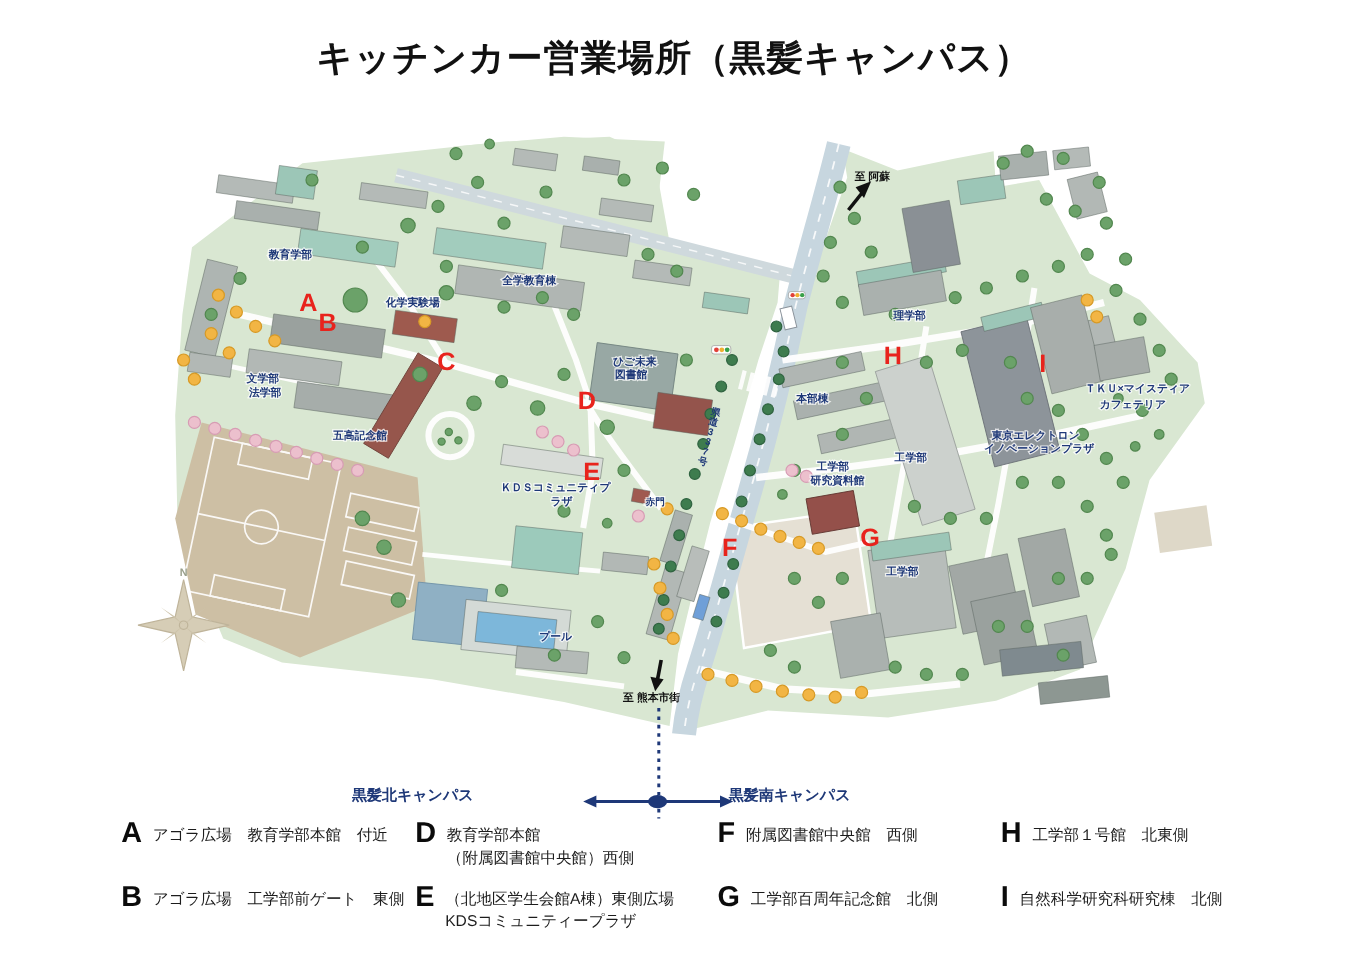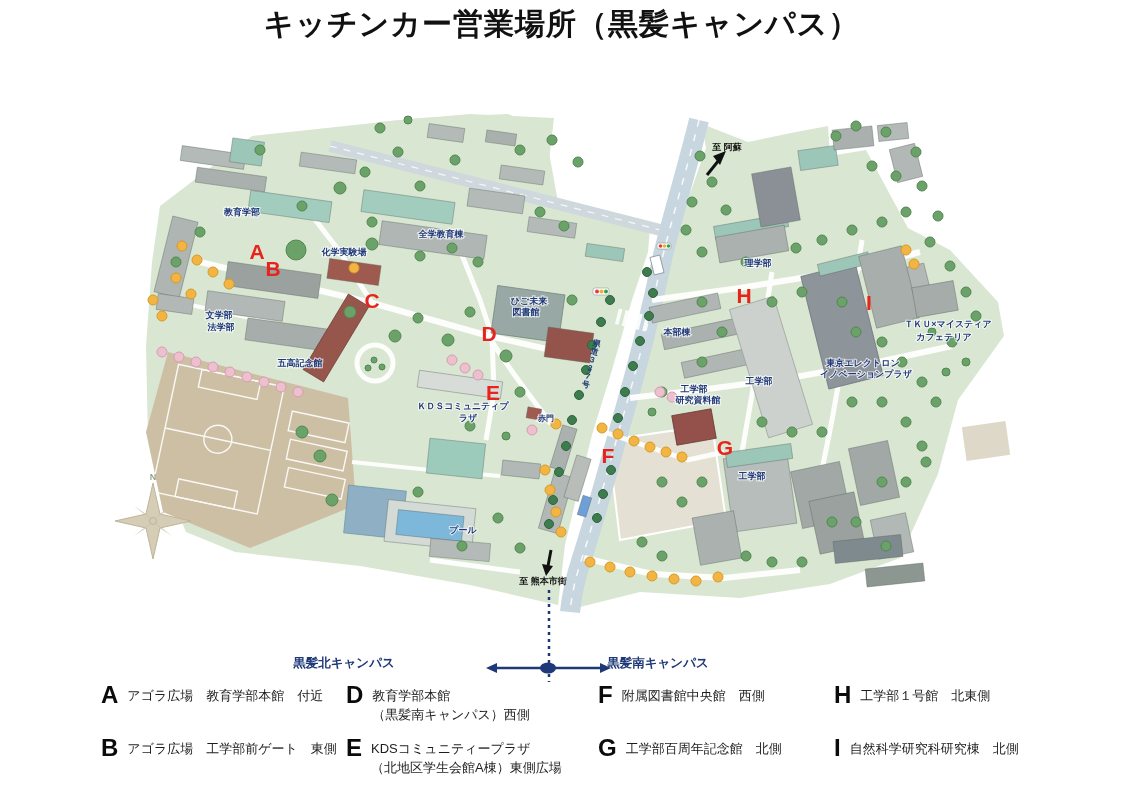--- a/index.html
+++ b/index.html
@@ -1,18 +1,18 @@
 <!DOCTYPE html>
 <html><head>
 <meta charset="utf-8">
 <style>
   html,body{margin:0;padding:0;background:#ffffff;}
   #stage{position:relative;width:1123px;height:794px;background:#fff;overflow:hidden;
          font-family:"Liberation Sans","DejaVu Sans",sans-serif;}
-  #title{position:absolute;left:0;top:4px;width:100%;text-align:center;
+  #title{position:absolute;left:0;top:28px;width:100%;text-align:center;
          font-size:30px;font-weight:800;color:#111;letter-spacing:1px;}
   svg text{font-family:"Liberation Sans","DejaVu Sans",sans-serif;}
   .maplabel{fill:#1e3878;font-size:9px;font-weight:bold;text-anchor:middle;
             paint-order:stroke;stroke:rgba(255,255,255,.78);stroke-width:2px;}
   .marker{fill:#e8231c;font-size:21px;font-weight:800;text-anchor:middle;}
   .dirlabel{fill:#111;font-size:9px;font-weight:bold;text-anchor:middle;}
   .selector-label{fill:#1e3878;font-size:12.5px;font-weight:bold;text-anchor:middle;}
   .roadlabel{fill:#1e3878;font-size:8px;font-weight:bold;text-anchor:middle;}
   .compass-n{fill:#9aa08c;font-size:9px;font-weight:bold;text-anchor:middle;}
   #legend{position:absolute;left:0;top:0;width:100%;height:100%;pointer-events:none;}
@@ -413,28 +413,28 @@
       <div class="legend-item" style="left: 101px; top: 737px;">
         <span class="legend-letter">B</span>
         <span class="legend-lines">
           <span>アゴラ広場　工学部前ゲート　東側</span>
         </span>
       </div>
       <div class="legend-item" style="left: 346px; top: 684px;">
         <span class="legend-letter">D</span>
         <span class="legend-lines">
           <span>教育学部本館</span>
-          <span>（黒髪南キャンパス）西側</span>
+          <span>（附属図書館中央館）西側</span>
         </span>
       </div>
       <div class="legend-item" style="left: 346px; top: 737px;">
         <span class="legend-letter">E</span>
         <span class="legend-lines">
+          <span>（北地区学生会館A棟）東側広場</span>
           <span>KDSコミュニティープラザ</span>
-          <span>（北地区学生会館A棟）東側広場</span>
         </span>
       </div>
       <div class="legend-item" style="left: 598px; top: 684px;">
         <span class="legend-letter">F</span>
         <span class="legend-lines">
           <span>附属図書館中央館　西側</span>
         </span>
       </div>
       <div class="legend-item" style="left: 598px; top: 737px;">
         <span class="legend-letter">G</span>

